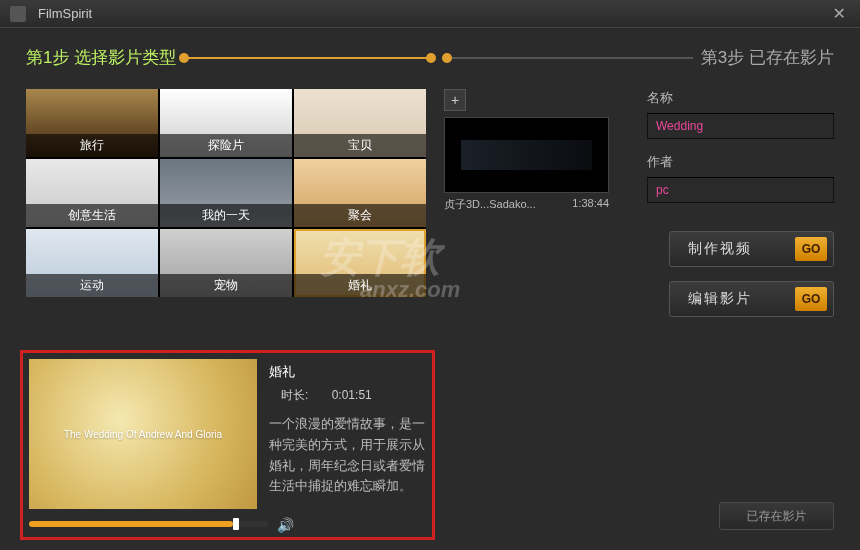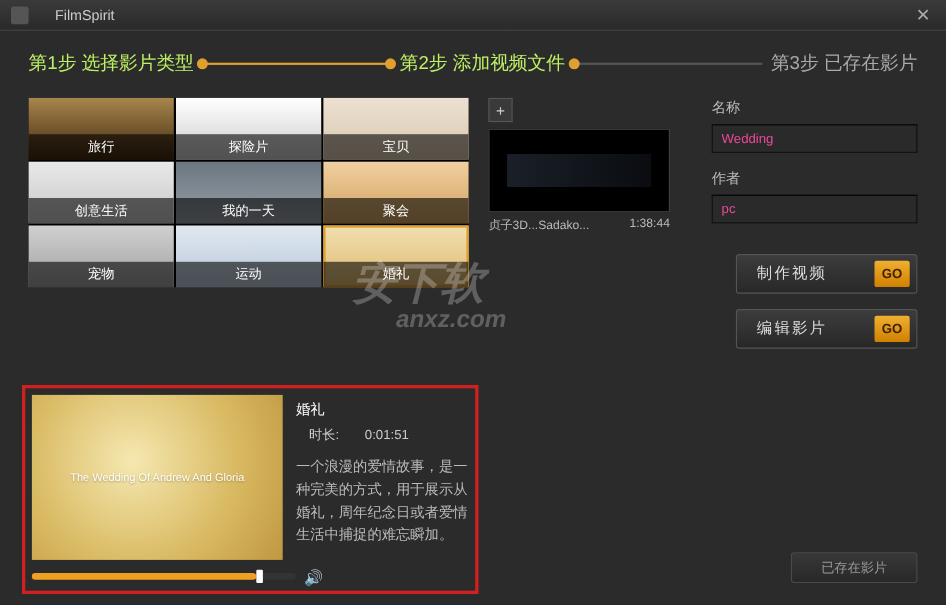--- a/index.html
+++ b/index.html
@@ -1,40 +1,40 @@
 <!DOCTYPE html>
 <html><head>
 <meta charset="utf-8">
 <style>
 * { margin: 0; padding: 0; box-sizing: border-box; font-family: "Microsoft YaHei", Arial, sans-serif; }
 body { background: #000; width: 860px; height: 550px; overflow: hidden; }
 .window { width: 860px; height: 550px; background: #2b2b2b; position: relative; }
 .titlebar { height: 28px; background: linear-gradient(#3a3a3a,#2a2a2a); border-bottom: 1px solid #444; display: flex; align-items: center; padding: 0 10px; justify-content: space-between; }
-.titlebar-left { display: flex; align-items: center; gap: 24px; }
+.titlebar-left { display: flex; align-items: center; gap: 12px; }
 .app-icon { width: 16px; height: 16px; background: #555; border-radius: 2px; }
 .title { color: #ccc; font-size: 13px; font-weight: 500; }
 .close-btn { color: #aaa; font-size: 16px; cursor: pointer; padding: 0 4px; }
 
 .steps { display: flex; align-items: center; padding: 18px 26px 0 26px; position: relative; }
 .step { color: #aaa; font-size: 17px; white-space: nowrap; }
 .step.active { color: #bef264; }
 .step-line { position: relative; flex: 1; height: 2px; margin: 0 8px; }
 .step-line.on { background: #e0a030; }
 .step-line.off { background: #555; }
 .step-dot { width: 10px; height: 10px; background: #e0a030; border-radius: 50%; position: absolute; top: -4px; }
 .step-dot.d1 { left: -5px; }
 .step-dot.d2 { right: -5px; }
 
 .content { display: flex; padding: 20px 26px 10px 26px; gap: 18px; }
 .col-left { width: 400px; }
 .col-mid { width: 185px; }
 .col-right { flex: 1; }
 
 .grid { display: grid; grid-template-columns: repeat(3, 1fr); gap: 2px; background: #000; }
-.tile { position: relative; height: 56px; background: #888; overflow: hidden; cursor: pointer; }
+.tile { position: relative; height: 68px; background: #888; overflow: hidden; cursor: pointer; }
 .tile.selected { outline: 2px solid #e0a030; outline-offset: -2px; z-index: 2; }
 .tile-label { position: absolute; bottom: 0; left: 0; right: 0; text-align: center; background: rgba(0,0,0,0.6); color: #fff; font-size: 12px; padding: 3px 0; }
 .t0 { background: linear-gradient(#a8864c,#402810); }
 .t1 { background: linear-gradient(#fff,#ccc); padding-left: 24px; }
 .t2 { background: linear-gradient(#ece0d0,#d8c8b0); }
 .t3 { background: linear-gradient(#e8e8e8,#c8c8c8); }
 .t4 { background: linear-gradient(#6a7680,#9aa0a8); }
 .t5 { background: linear-gradient(#f0d0a0,#d0a060); }
 .t6 { background: linear-gradient(#d0d0d0,#a0a0a0); }
 .t7 { background: linear-gradient(#e0e8f0,#b8c8d8); }
@@ -84,21 +84,20 @@
     </div>
     <div class="close-btn">✕</div>
   </div>
 
   <div class="steps">
     <div class="step active">第1步 选择影片类型</div>
     <div class="step-line on">
         <div class="step-dot d1"></div>
         <div class="step-dot d2"></div>
       </div>
-    <div class="step active">第2步 添加视频文件</div>
     <div class="step-line off">
         <div class="step-dot d1" style="background:#e0a030"></div>
       </div>
     <div class="step">第3步 已存在影片</div>
   </div>
 
   <div class="content">
     <div class="col-left">
       <div class="grid">
         <div class="tile t0">
@@ -112,25 +111,25 @@
           </div>
         <div class="tile t3">
             <div class="tile-label">创意生活</div>
           </div>
         <div class="tile t4">
             <div class="tile-label">我的一天</div>
           </div>
         <div class="tile t5">
             <div class="tile-label">聚会</div>
           </div>
+        <div class="tile t7">
+            <div class="tile-label">运动</div>
+          </div>
         <div class="tile t6">
             <div class="tile-label">宠物</div>
-          </div>
-        <div class="tile t7">
-            <div class="tile-label">运动</div>
           </div>
         <div class="tile t8 selected">
             <div class="tile-label">婚礼</div>
           </div>
       </div>
     </div>
 
     <div class="col-mid">
       <div class="add-btn">+</div>
       <div class="video-thumb"></div>

